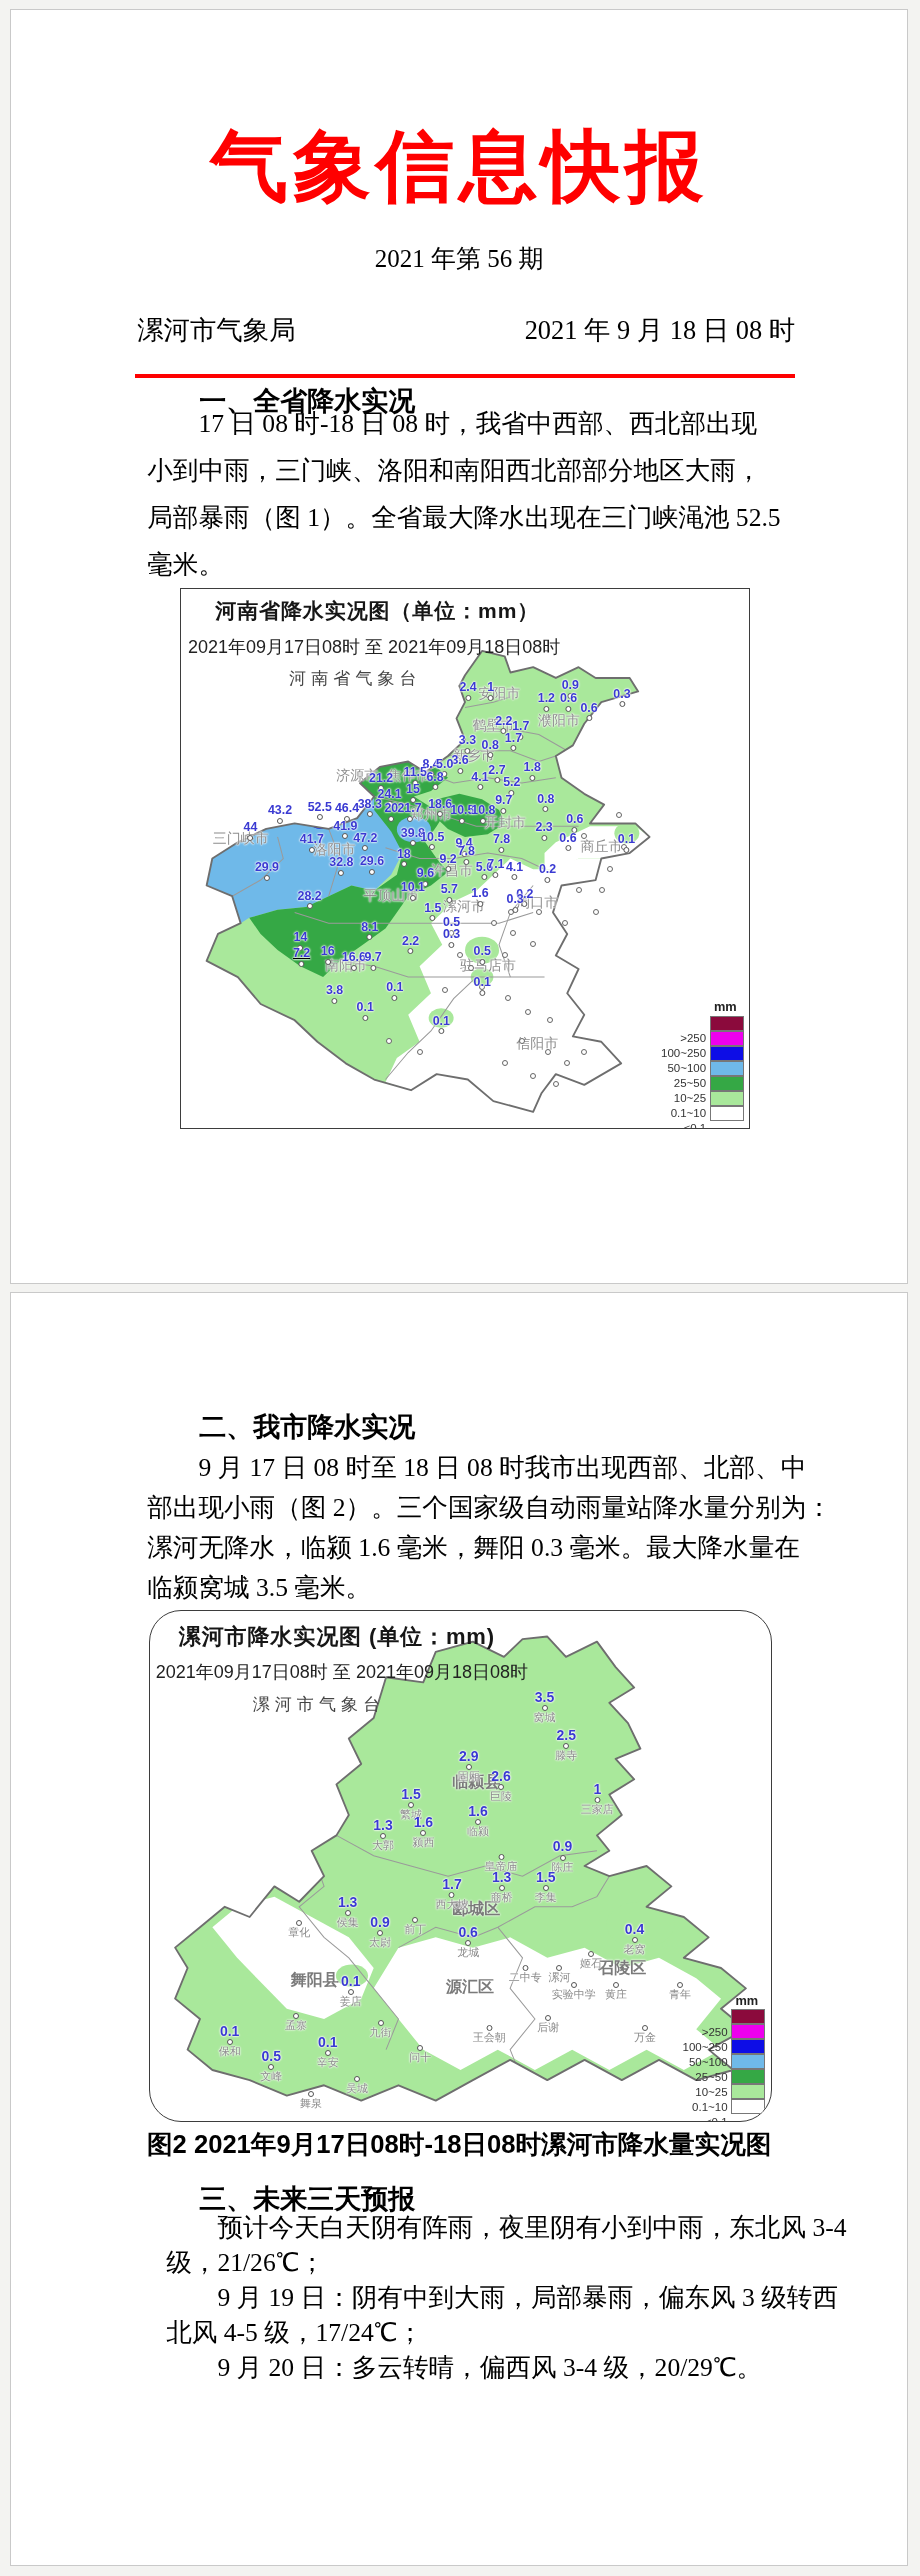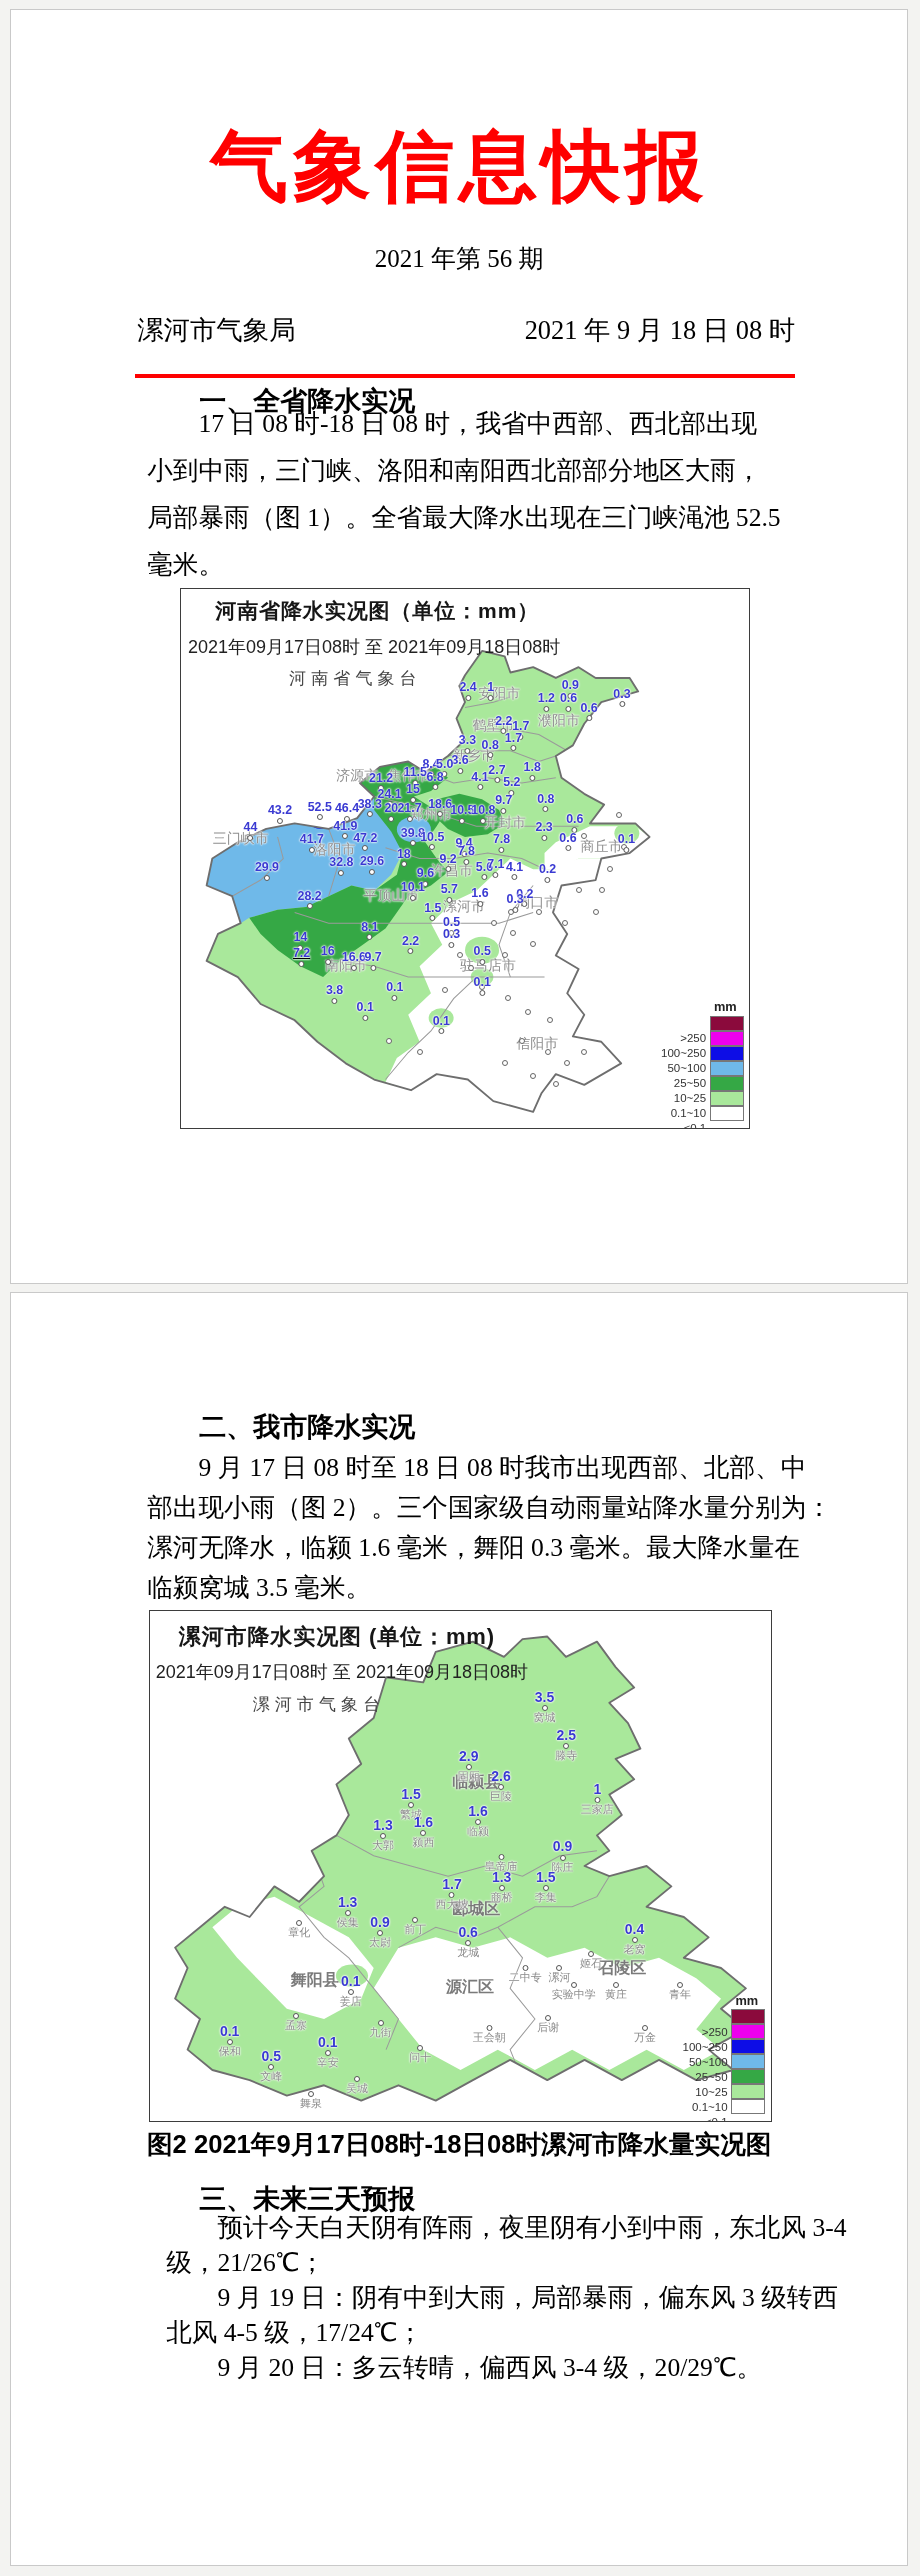--- a/index.html
+++ b/index.html
@@ -23,21 +23,21 @@
   #para2 .tline{height:40px;line-height:40px;}
   #para3{top:917px;width:665px;}
   #para3 .tline{height:35px;line-height:35px;margin-left:19px;}
 
   .caption{position:absolute;left:0;width:100%;text-align:center;font-weight:bold;color:#000;white-space:nowrap;}
   #caption1{top:1127px;font-size:26.4px;font-family:"Liberation Serif",serif;}
   #caption2{top:834px;font-size:25.6px;font-family:"Liberation Sans",sans-serif;}
 
   .mapbox{position:absolute;border:1.7px solid #3d3d3d;background:#ffffff;box-sizing:border-box;overflow:hidden;}
   #map1{left:169px;top:578px;width:570px;height:541px;}
-  #map2{left:138px;top:317px;width:623px;height:512px;}
+  #map2{left:138px;top:317px;width:623px;height:512px;border-radius:32px;}
   .mapsvg{position:absolute;left:0;top:0;width:100%;height:100%;}
   .overlay{position:absolute;left:0;top:0;right:0;bottom:0;pointer-events:none;}
 
   .map-title{position:absolute;left:6%;top:1.6%;font-family:"Liberation Sans",sans-serif;font-size:21px;font-weight:bold;color:#161616;letter-spacing:0.9px;white-space:nowrap;}
   .map-date{position:absolute;left:1.2%;top:8.6%;font-family:"Liberation Sans",sans-serif;font-size:18px;color:#222;white-space:nowrap;}
   .map-source{position:absolute;left:19%;top:14.6%;font-family:"Liberation Serif",serif;font-size:17px;color:#444;letter-spacing:5.1px;white-space:nowrap;}
   #map2 .map-title{left:4.6%;top:2.2%;font-size:22px;}
   #map2 .map-date{left:0.9%;top:9.6%;}
   #map2 .map-source{left:16.5%;top:16%;}
 

